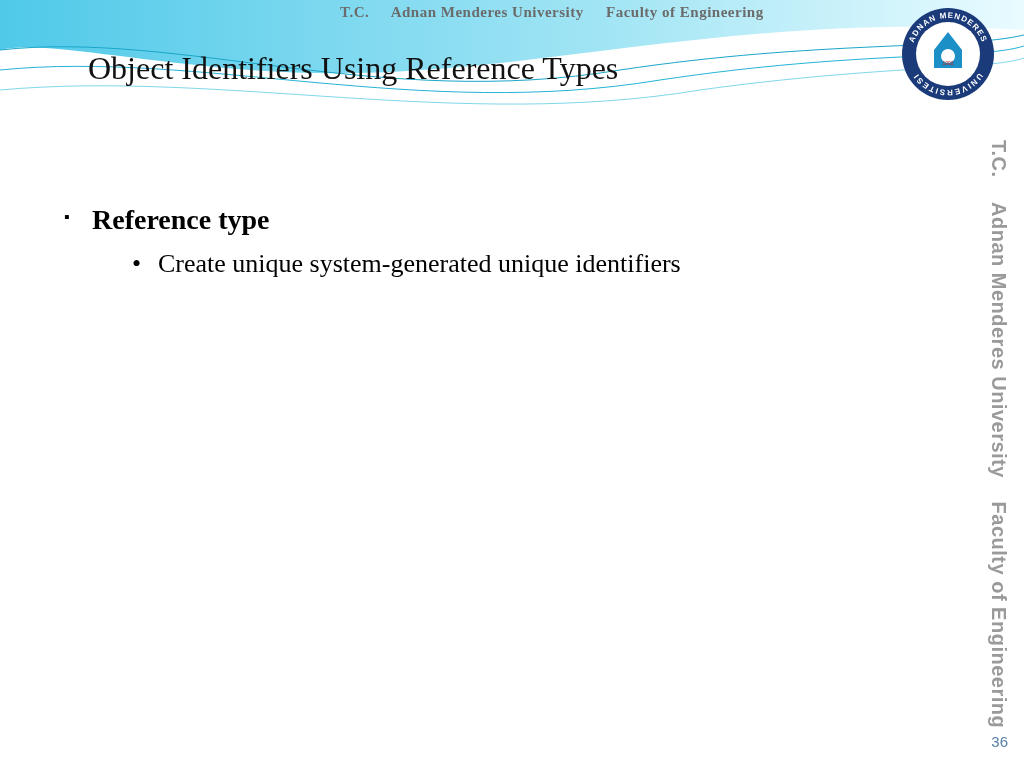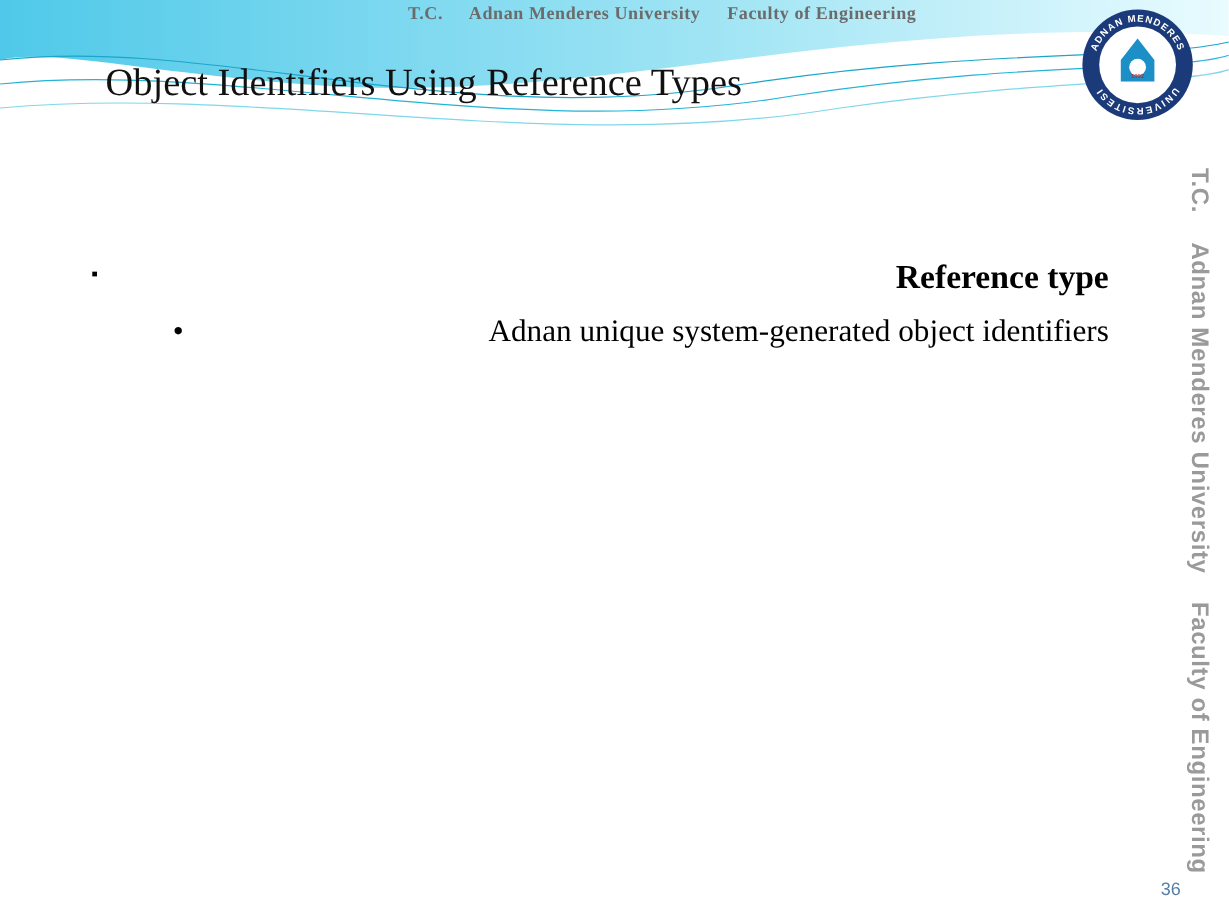--- a/index.html
+++ b/index.html
@@ -77,22 +77,21 @@
     position: absolute;
     top: 200px;
     left: 60px;
     width: 880px;
     color: #000;
   }
 
   ul.level1 {
     list-style: none;
     padding: 0;
-    margin: 16px;
-    text-align: right;
+    margin: 4px;
   }
   ul.level1 > li {
     position: relative;
     padding-left: 28px;
     font-size: 28px;
     font-weight: bold;
     margin-bottom: 14px;
   }
   ul.level1 > li::before {
     content: "▪";
@@ -144,21 +143,21 @@
     left: 0;
     top: 0;
     font-family: "Times New Roman", Times, serif;
     font-size: 20px;
   }
 
   
   .slide-number {
     position: absolute;
     bottom: 18px;
-    right: 40px;
+    right: 16px;
     font-size: 15px;
     color: #5680a8;
     font-family: Arial, sans-serif;
   }
 </style>
 </head>
 <body>
 
 <div class="wave-bg">
   <svg width="1024" height="140" viewBox="0 0 1024 140">
@@ -208,19 +207,19 @@
   <span>Faculty of Engineering</span>
 </div>
 
 <div class="slide-title">Object Identifiers Using Reference Types</div>
 
 <div class="content">
   <ul class="level1">
     <li>
       <span>Reference type</span>
       <ul class="level2">
-        <li>Adnan unique system-generated object identifiers</li>
+        <li>Create unique system-generated unique identifiers</li>
       </ul>
     </li>
   </ul>
 </div>
 
 <div class="slide-number">36</div>
 
 </body></html>

